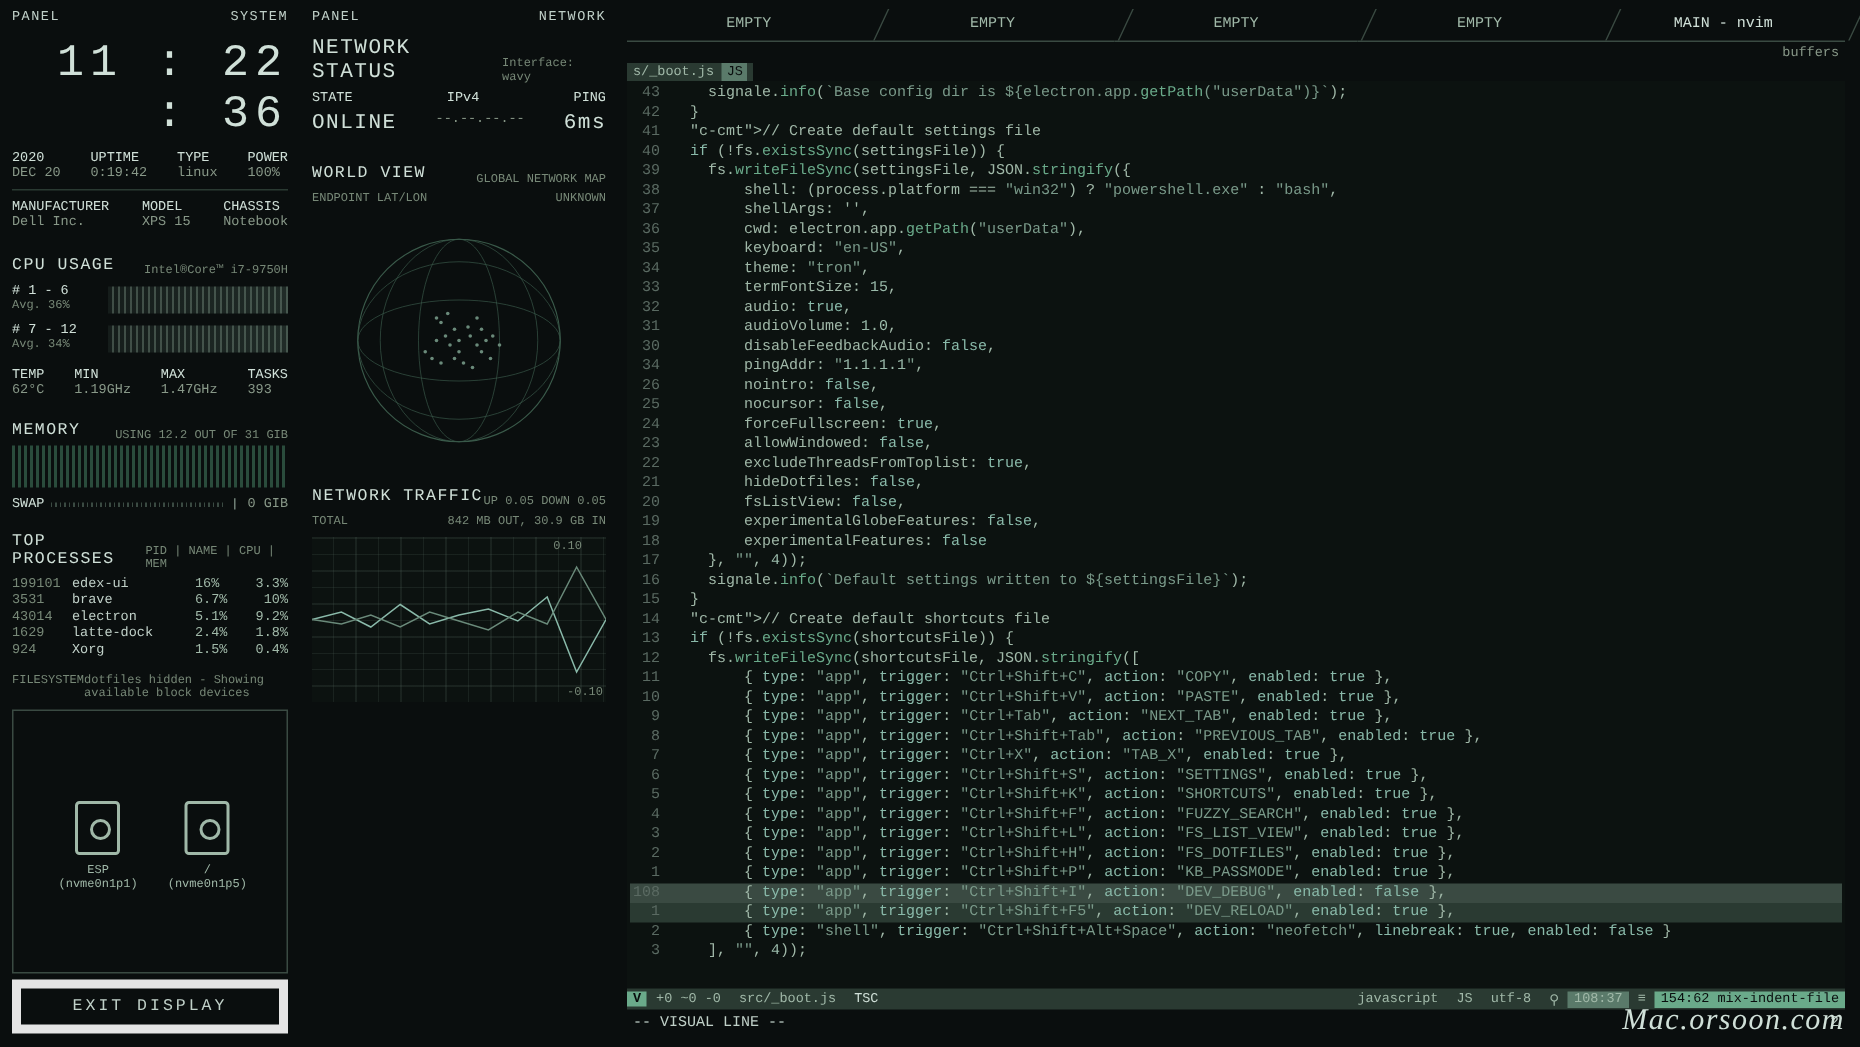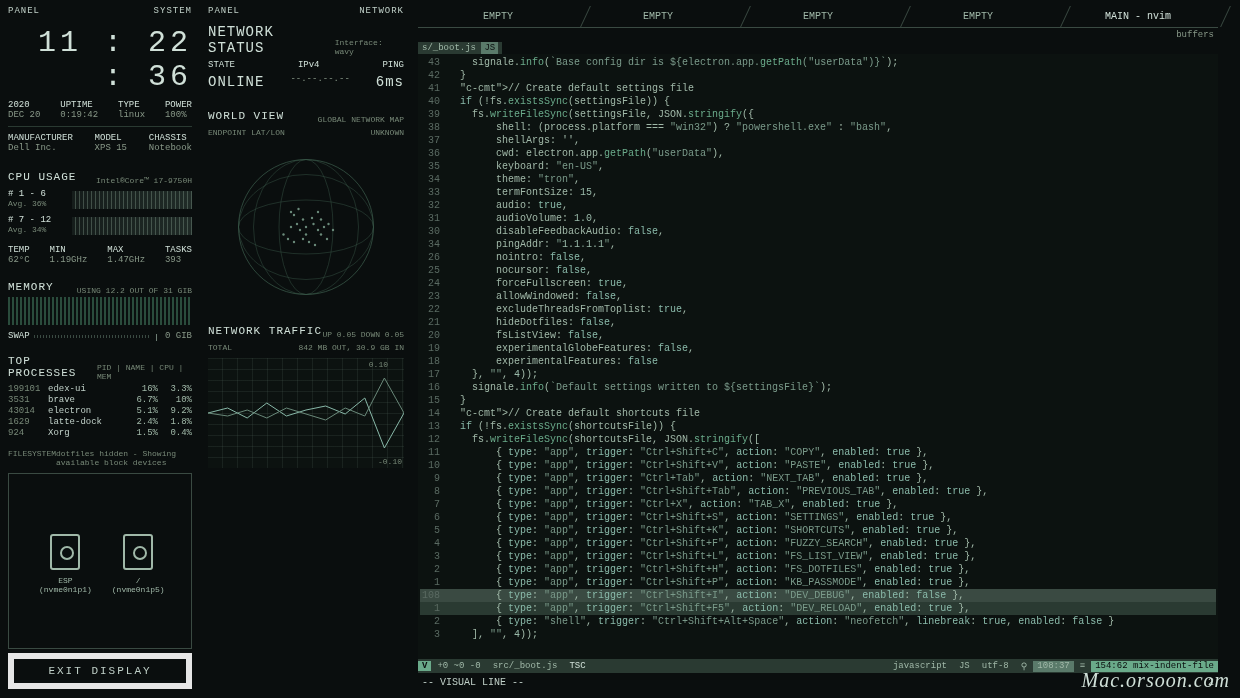--- a/index.html
+++ b/index.html
@@ -1,37 +1,37 @@
 <!DOCTYPE html>
 <html><head>
 <meta charset="utf-8">
 <style>
 *{margin:0;padding:0;box-sizing:border-box;font-family:'Lucida Console','Courier New',monospace}
 body{background:#0a0e0e;color:#a0b8a8;font-size:10px;width:1240px;height:698px;overflow:hidden;position:relative}
 .container{display:flex;height:698px}
 .left-col{width:200px;padding:6px 8px;display:flex;flex-direction:column}
 .mid-col{width:212px;padding:6px 8px;display:flex;flex-direction:column}
-.right-col{flex:1;display:flex;flex-direction:column;padding:0 22px 6px 6px}
+.right-col{flex:1;display:flex;flex-direction:column;padding:0 10px 6px 6px}
 .panel-hdr{display:flex;justify-content:space-between;font-size:9px;letter-spacing:1px;color:#c0d0c8;margin-bottom:6px}
 .clock{font-size:30px;font-weight:300;letter-spacing:4px;text-align:right;color:#d0e0d8;margin:4px 0}
 .row3{display:flex;justify-content:space-between;margin:2px 0}
 .col{display:flex;flex-direction:column;text-align:left}
 .colr{text-align:left}
 .lbl{font-size:9px;color:#d0e0d8}
 .val{font-size:9px;color:#889888}
 .sect-title{font-size:11px;color:#d0e0d8;letter-spacing:1px;margin:8px 0 2px}
 .small{font-size:8px;color:#778877}
 .bar{height:1px;background:#2a3a32;margin:4px 0}
 .spark{height:18px;background:linear-gradient(to right,rgba(120,160,140,.1),rgba(120,160,140,.2));margin:2px 0;position:relative}
 .spark::before{content:'';position:absolute;inset:0;background:repeating-linear-gradient(90deg,transparent 0 3px,rgba(160,190,170,.3) 3px 4px)}
 .memdots{height:28px;background:repeating-linear-gradient(90deg,#4a8a6a 0 2px,transparent 2px 4px),repeating-linear-gradient(0deg,transparent 0 2px,#0a0e0e 2px 4px);opacity:.5}
 .proc-row{display:flex;gap:6px;font-size:9px;margin:1px 0}
 .proc-pid{width:34px;color:#778877}
 .proc-name{flex:1;color:#c0d0c8}
-.proc-cpu{width:28px;text-align:right}
+.proc-cpu{width:28px;text-align:left}
 .proc-mem{width:28px;text-align:right}
 .fs-box{border:1px solid #3a4a42;height:176px;margin-top:4px;display:flex;gap:20px;padding:60px 30px}
 .fs-item{text-align:center;font-size:8px;color:#a0b8a8}
 .fs-icon{width:30px;height:36px;border:2px solid #a0b8a8;margin:0 auto 6px;border-radius:3px;position:relative}
 .fs-icon::after{content:'';position:absolute;top:10px;left:8px;width:10px;height:10px;border:2px solid #a0b8a8;border-radius:50%}
 .exit-btn{border:6px solid #e5e5e5;text-align:center;padding:6px;font-size:11px;letter-spacing:2px;color:#c0d0c8;margin-top:4px;cursor:pointer}
 .net-status{font-size:14px;color:#d0e0d8;letter-spacing:1px}
 .globe{height:160px;display:flex;align-items:center;justify-content:center;margin:8px 0}
 .globe-svg{width:150px;height:150px}
 .traffic-chart{height:110px;background:#0c1210;position:relative;margin-top:4px}

